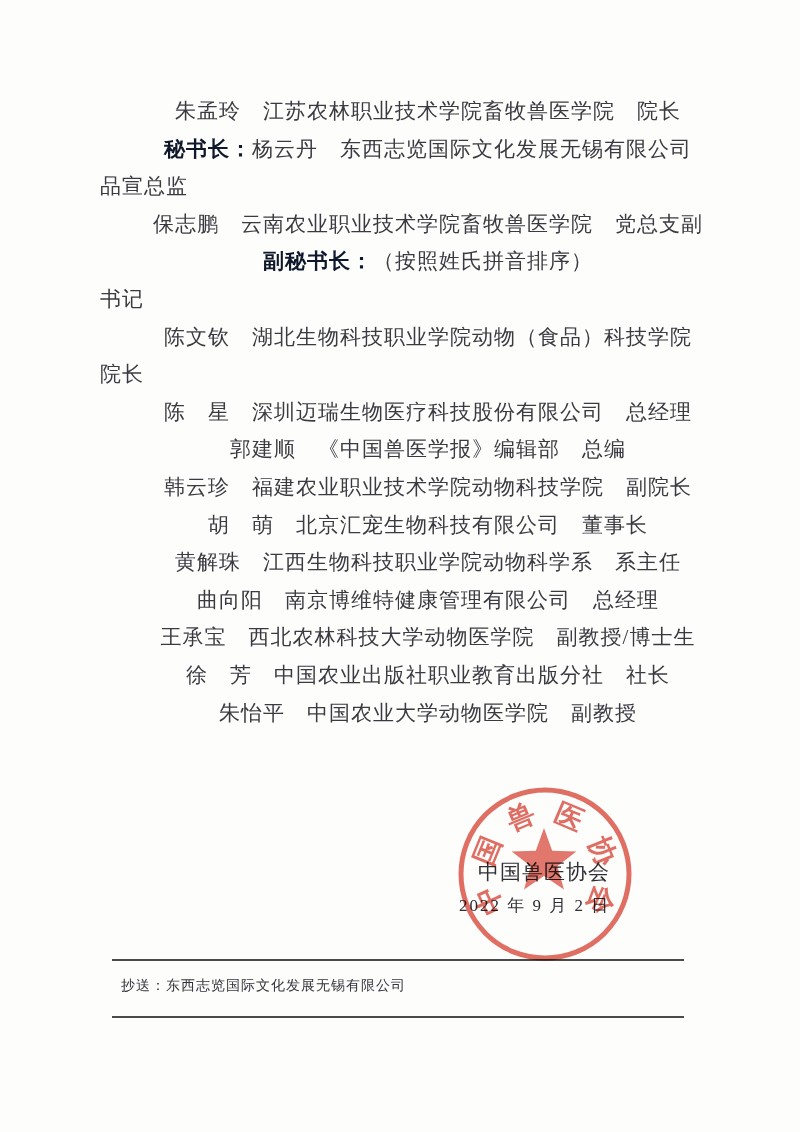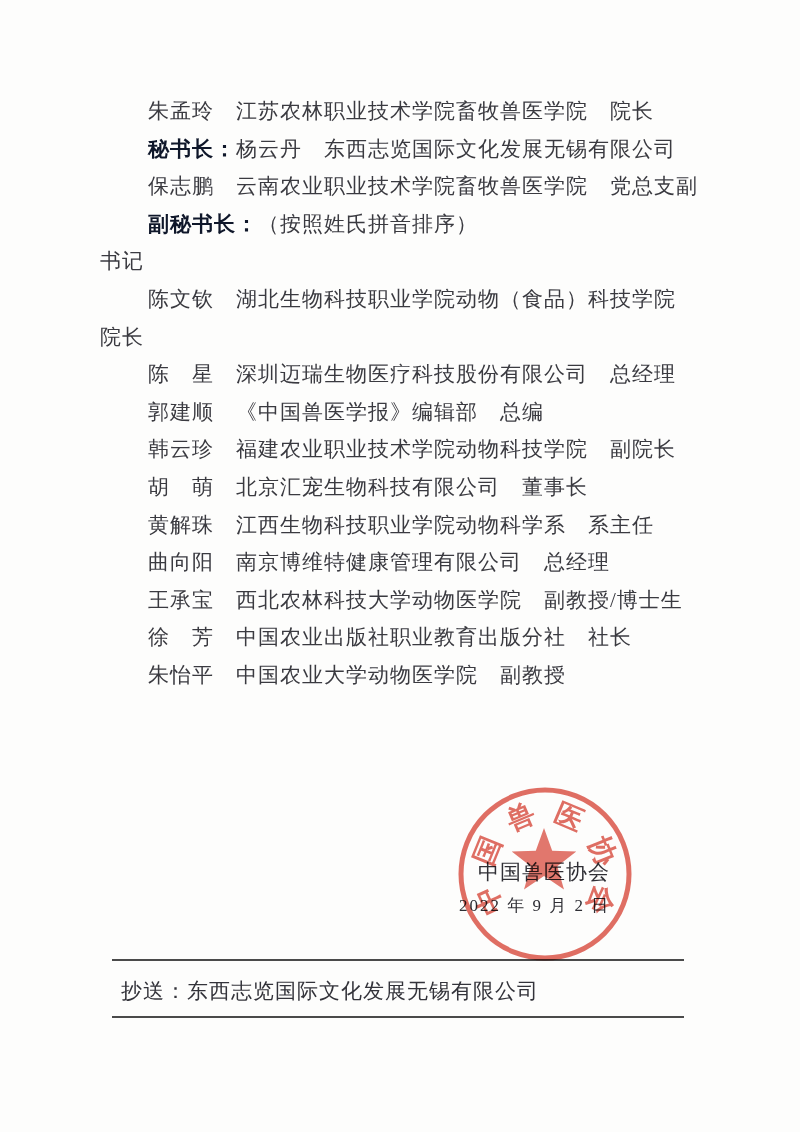--- a/index.html
+++ b/index.html
@@ -13,21 +13,21 @@
   }
   .doc-body{
     position:absolute;
     left:100px;top:93px;width:608px;
   }
   .doc-line{
     height:37.6px;line-height:37.6px;
     font-size:21px;letter-spacing:1px;
     white-space:nowrap;
   }
-  .doc-line.indent{padding-left:48px;}
+  .doc-line.indent{padding-left:48px;text-align:center;}
   .doc-line .b{font-weight:bold;color:#0f172a;}
   .sign-org{
     position:absolute;left:478px;top:858px;
     font-size:21px;letter-spacing:1px;color:#2f2f35;
     white-space:nowrap;z-index:2;
   }
   .sign-date{
     position:absolute;left:459px;top:894px;
     font-size:17px;letter-spacing:2px;color:#2f2f35;
     white-space:nowrap;z-index:2;
@@ -44,32 +44,33 @@
     font-size:28px;font-weight:bold;
   }
   .rule{
     position:absolute;left:112px;width:572px;height:2px;
     background:#4a4a4a;
   }
   .rule.top{top:959px;}
   .rule.bottom{top:1016px;}
   .footer-cc{
     position:absolute;left:121px;top:977px;
-    font-size:21px;letter-spacing:1px;color:#33333a;
+    font-size:14px;letter-spacing:1px;color:#33333a;
     white-space:nowrap;
   }
 </style>
 </head>
 <body>
 
 <div class="page">
 
   <div class="doc-body">
     <div class="doc-line indent"><span>朱孟玲　江苏农林职业技术学院畜牧兽医学院　院长</span></div>
     <div class="doc-line indent"><span class="b">秘书长：</span><span>杨云丹　东西志览国际文化发展无锡有限公司</span></div>
+    <div class="doc-line"><span>品宣总监</span></div>
     <div class="doc-line indent"><span>保志鹏　云南农业职业技术学院畜牧兽医学院　党总支副</span></div>
     <div class="doc-line indent"><span class="b">副秘书长：</span><span>（按照姓氏拼音排序）</span></div>
     <div class="doc-line"><span>书记</span></div>
     <div class="doc-line indent"><span>陈文钦　湖北生物科技职业学院动物（食品）科技学院</span></div>
     <div class="doc-line"><span>院长</span></div>
     <div class="doc-line indent"><span>陈　星　深圳迈瑞生物医疗科技股份有限公司　总经理</span></div>
     <div class="doc-line indent"><span>郭建顺　《中国兽医学报》编辑部　总编</span></div>
     <div class="doc-line indent"><span>韩云珍　福建农业职业技术学院动物科技学院　副院长</span></div>
     <div class="doc-line indent"><span>胡　萌　北京汇宠生物科技有限公司　董事长</span></div>
     <div class="doc-line indent"><span>黄解珠　江西生物科技职业学院动物科学系　系主任</span></div>

